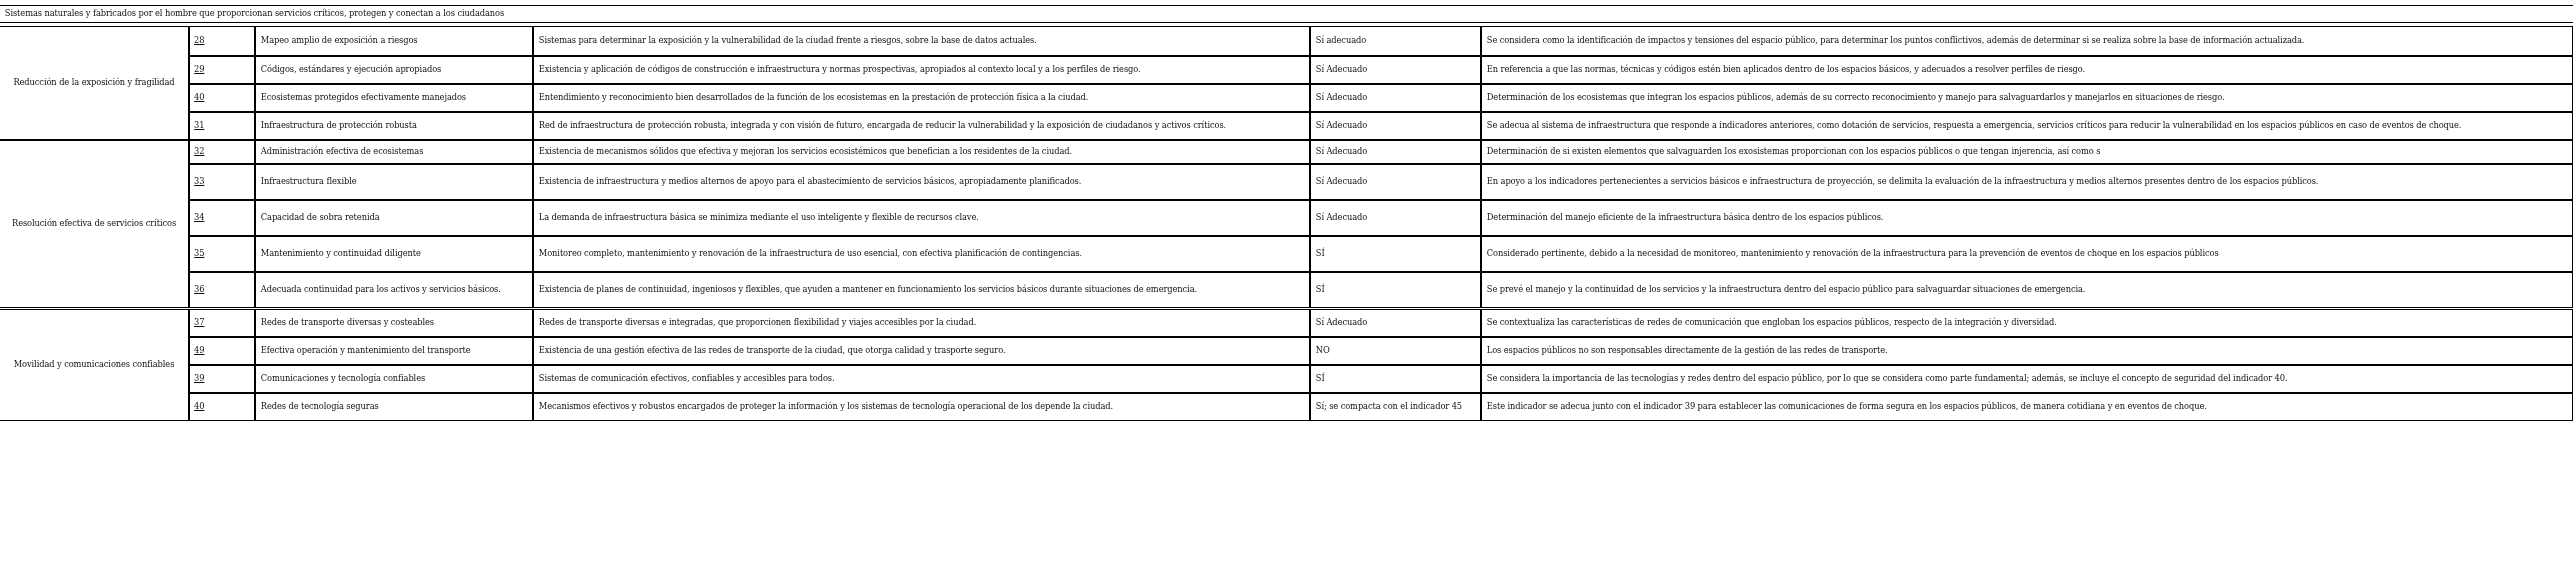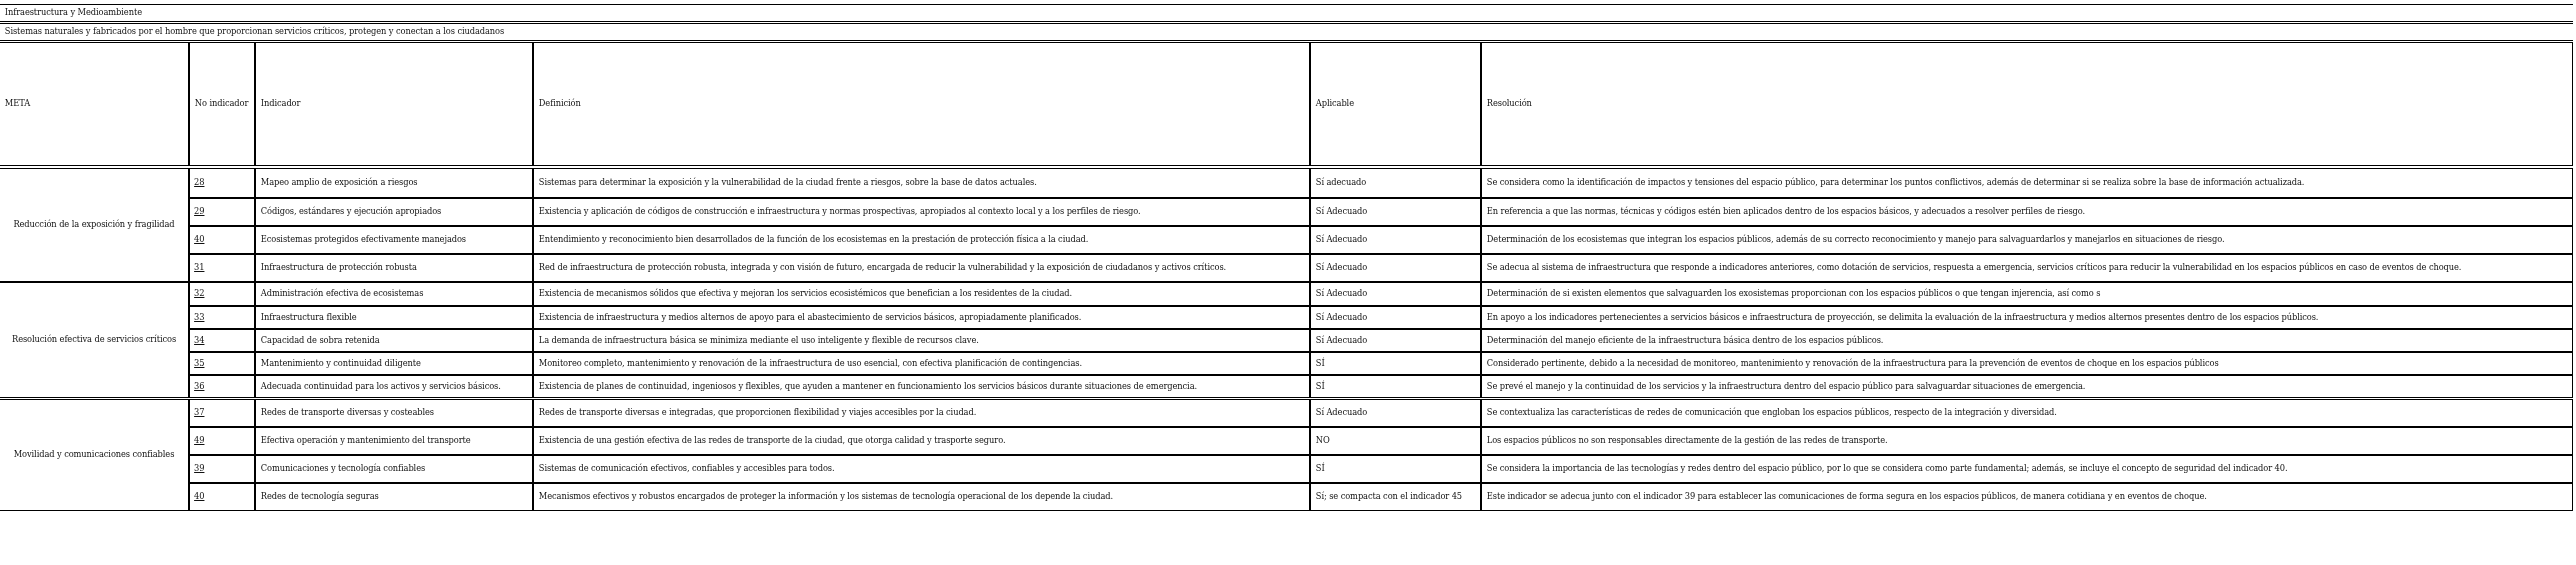--- a/index.html
+++ b/index.html
@@ -45,167 +45,140 @@
   td.num { padding-left: 4.1px; text-decoration: underline; }
   .c-meta { width: 189px; }
   .c-num { width: 66px; }
   .c-ind { width: 278px; }
   .c-def { width: 777px; }
   .c-apl { width: 171px; }
   .c-res { width: auto; }
   .h45 { height: 30px; }
   .h41 { height: 28px; }
   .h35 { height: 23.5px; }
-  .h31 { height: 23px; }
+  .h31 { height: 36px; }
 </style>
 </head>
 <body>
 
 <div class="wrap">
-  <table>
-    <tbody>
-        <tr class="hdr-title">
-          <td>Infraestructura y Medioambiente</td>
-        </tr>
-  </tbody>
-    </table>
   <div style="height:1.4px"></div>
   <table>
     <tbody>
         <tr class="hdr-sub">
           <td>Sistemas naturales y fabricados por el hombre que proporcionan servicios críticos, protegen y conectan a los ciudadanos</td>
         </tr>
   </tbody>
     </table>
   <div style="height:1.4px"></div>
+  <div style="height:1.4px"></div>
+
   <table>
     <colgroup>
       <col class="c-meta">
         <col class="c-num">
         <col class="c-ind">
         <col class="c-def">
         <col class="c-apl">
         <col class="c-res">
     </colgroup>
     <tbody>
-        <tr class="colhead">
-      <td>META</td>
-      <td>No indicador</td>
-      <td>Indicador</td>
-      <td>Definición</td>
-      <td>Aplicable</td>
-      <td>Resolución</td>
-    </tr>
-  </tbody>
-    </table>
-  <div style="height:1.4px"></div>
+        <tr class="row h45">
+      <td class="meta" rowspan="4">Reducción de la exposición y fragilidad</td>
+      <td class="num">28</td>
+      <td>Mapeo amplio de exposición a riesgos</td>
+      <td>Sistemas para determinar la exposición y la vulnerabilidad de la ciudad frente a riesgos, sobre la base de datos actuales.</td>
+      <td>Sí adecuado</td>
+      <td>Se considera como la identificación de impactos y tensiones del espacio público, para determinar los puntos conflictivos, además de determinar si se realiza sobre la base de información actualizada.</td>
+    </tr>
+    <tr class="row h41">
+      <td class="num">29</td>
+      <td>Códigos, estándares y ejecución apropiados</td>
+      <td>Existencia y aplicación de códigos de construcción e infraestructura y normas prospectivas, apropiados al contexto local y a los perfiles de riesgo.</td>
+      <td>Sí Adecuado</td>
+      <td>En referencia a que las normas, técnicas y códigos estén bien aplicados dentro de los espacios básicos, y adecuados a resolver perfiles de riesgo.</td>
+    </tr>
+    <tr class="row h41">
+      <td class="num">40</td>
+      <td>Ecosistemas protegidos efectivamente manejados</td>
+      <td>Entendimiento y reconocimiento bien desarrollados de la función de los ecosistemas en la prestación de protección física a la ciudad.</td>
+      <td>Sí Adecuado</td>
+      <td>Determinación de los ecosistemas que integran los espacios públicos, además de su correcto reconocimiento y manejo para salvaguardarlos y manejarlos en situaciones de riesgo.</td>
+    </tr>
+    <tr class="row h41">
+      <td class="num">31</td>
+      <td>Infraestructura de protección robusta</td>
+      <td>Red de infraestructura de protección robusta, integrada y con visión de futuro, encargada de reducir la vulnerabilidad y la exposición de ciudadanos y activos críticos.</td>
+      <td>Sí Adecuado</td>
+      <td>Se adecua al sistema de infraestructura que responde a indicadores anteriores, como dotación de servicios, respuesta a emergencia, servicios críticos para reducir la vulnerabilidad en los espacios públicos en caso de eventos de choque.</td>
+    </tr>
+  </tbody>
+    </table>
+  <div style="height:0.7px"></div>
 
   <table>
     <colgroup>
       <col class="c-meta">
         <col class="c-num">
         <col class="c-ind">
         <col class="c-def">
         <col class="c-apl">
         <col class="c-res">
     </colgroup>
     <tbody>
-        <tr class="row h45">
-      <td class="meta" rowspan="4">Reducción de la exposición y fragilidad</td>
-      <td class="num">28</td>
-      <td>Mapeo amplio de exposición a riesgos</td>
-      <td>Sistemas para determinar la exposición y la vulnerabilidad de la ciudad frente a riesgos, sobre la base de datos actuales.</td>
-      <td>Sí adecuado</td>
-      <td>Se considera como la identificación de impactos y tensiones del espacio público, para determinar los puntos conflictivos, además de determinar si se realiza sobre la base de información actualizada.</td>
-    </tr>
-    <tr class="row h41">
-      <td class="num">29</td>
-      <td>Códigos, estándares y ejecución apropiados</td>
-      <td>Existencia y aplicación de códigos de construcción e infraestructura y normas prospectivas, apropiados al contexto local y a los perfiles de riesgo.</td>
-      <td>Sí Adecuado</td>
-      <td>En referencia a que las normas, técnicas y códigos estén bien aplicados dentro de los espacios básicos, y adecuados a resolver perfiles de riesgo.</td>
-    </tr>
-    <tr class="row h41">
-      <td class="num">40</td>
-      <td>Ecosistemas protegidos efectivamente manejados</td>
-      <td>Entendimiento y reconocimiento bien desarrollados de la función de los ecosistemas en la prestación de protección física a la ciudad.</td>
-      <td>Sí Adecuado</td>
-      <td>Determinación de los ecosistemas que integran los espacios públicos, además de su correcto reconocimiento y manejo para salvaguardarlos y manejarlos en situaciones de riesgo.</td>
-    </tr>
-    <tr class="row h41">
-      <td class="num">31</td>
-      <td>Infraestructura de protección robusta</td>
-      <td>Red de infraestructura de protección robusta, integrada y con visión de futuro, encargada de reducir la vulnerabilidad y la exposición de ciudadanos y activos críticos.</td>
-      <td>Sí Adecuado</td>
-      <td>Se adecua al sistema de infraestructura que responde a indicadores anteriores, como dotación de servicios, respuesta a emergencia, servicios críticos para reducir la vulnerabilidad en los espacios públicos en caso de eventos de choque.</td>
+        <tr class="row h35">
+      <td class="meta" rowspan="5">Resolución efectiva de servicios críticos</td>
+      <td class="num">32</td>
+      <td>Administración efectiva de ecosistemas</td>
+      <td>Existencia de mecanismos sólidos que efectiva y mejoran los servicios ecosistémicos que benefician a los residentes de la ciudad.</td>
+      <td>Sí Adecuado</td>
+      <td>Determinación de si existen elementos que salvaguarden los exosistemas proporcionan con los espacios públicos o que tengan injerencia, así como s</td>
+    </tr>
+    <tr class="row h31">
+      <td class="num">33</td>
+      <td>Infraestructura flexible</td>
+      <td>Existencia de infraestructura y medios alternos de apoyo para el abastecimiento de servicios básicos, apropiadamente planificados.</td>
+      <td>Sí Adecuado</td>
+      <td>En apoyo a los indicadores pertenecientes a servicios básicos e infraestructura de proyección, se delimita la evaluación de la infraestructura y medios alternos presentes dentro de los espacios públicos.</td>
+    </tr>
+    <tr class="row h31">
+      <td class="num">34</td>
+      <td>Capacidad de sobra retenida</td>
+      <td>La demanda de infraestructura básica se minimiza mediante el uso inteligente y flexible de recursos clave.</td>
+      <td>Sí Adecuado</td>
+      <td>Determinación del manejo eficiente de la infraestructura básica dentro de los espacios públicos.</td>
+    </tr>
+    <tr class="row h31">
+      <td class="num">35</td>
+      <td>Mantenimiento y continuidad diligente</td>
+      <td>Monitoreo completo, mantenimiento y renovación de la infraestructura de uso esencial, con efectiva planificación de contingencias.</td>
+      <td>SÍ</td>
+      <td>Considerado pertinente, debido a la necesidad de monitoreo, mantenimiento y renovación de la infraestructura para la prevención de eventos de choque en los espacios públicos</td>
+    </tr>
+    <tr class="row h31">
+      <td class="num">36</td>
+      <td>Adecuada continuidad para los activos y servicios básicos.</td>
+      <td>Existencia de planes de continuidad, ingeniosos y flexibles, que ayuden a mantener en funcionamiento los servicios básicos durante situaciones de emergencia.</td>
+      <td>SÍ</td>
+      <td>Se prevé el manejo y la continuidad de los servicios y la infraestructura dentro del espacio público para salvaguardar situaciones de emergencia.</td>
     </tr>
   </tbody>
     </table>
   <div style="height:0.7px"></div>
 
   <table>
     <colgroup>
       <col class="c-meta">
         <col class="c-num">
         <col class="c-ind">
         <col class="c-def">
         <col class="c-apl">
         <col class="c-res">
     </colgroup>
     <tbody>
-        <tr class="row h35">
-      <td class="meta" rowspan="5">Resolución efectiva de servicios críticos</td>
-      <td class="num">32</td>
-      <td>Administración efectiva de ecosistemas</td>
-      <td>Existencia de mecanismos sólidos que efectiva y mejoran los servicios ecosistémicos que benefician a los residentes de la ciudad.</td>
-      <td>Sí Adecuado</td>
-      <td>Determinación de si existen elementos que salvaguarden los exosistemas proporcionan con los espacios públicos o que tengan injerencia, así como s</td>
-    </tr>
-    <tr class="row h31">
-      <td class="num">33</td>
-      <td>Infraestructura flexible</td>
-      <td>Existencia de infraestructura y medios alternos de apoyo para el abastecimiento de servicios básicos, apropiadamente planificados.</td>
-      <td>Sí Adecuado</td>
-      <td>En apoyo a los indicadores pertenecientes a servicios básicos e infraestructura de proyección, se delimita la evaluación de la infraestructura y medios alternos presentes dentro de los espacios públicos.</td>
-    </tr>
-    <tr class="row h31">
-      <td class="num">34</td>
-      <td>Capacidad de sobra retenida</td>
-      <td>La demanda de infraestructura básica se minimiza mediante el uso inteligente y flexible de recursos clave.</td>
-      <td>Sí Adecuado</td>
-      <td>Determinación del manejo eficiente de la infraestructura básica dentro de los espacios públicos.</td>
-    </tr>
-    <tr class="row h31">
-      <td class="num">35</td>
-      <td>Mantenimiento y continuidad diligente</td>
-      <td>Monitoreo completo, mantenimiento y renovación de la infraestructura de uso esencial, con efectiva planificación de contingencias.</td>
-      <td>SÍ</td>
-      <td>Considerado pertinente, debido a la necesidad de monitoreo, mantenimiento y renovación de la infraestructura para la prevención de eventos de choque en los espacios públicos</td>
-    </tr>
-    <tr class="row h31">
-      <td class="num">36</td>
-      <td>Adecuada continuidad para los activos y servicios básicos.</td>
-      <td>Existencia de planes de continuidad, ingeniosos y flexibles, que ayuden a mantener en funcionamiento los servicios básicos durante situaciones de emergencia.</td>
-      <td>SÍ</td>
-      <td>Se prevé el manejo y la continuidad de los servicios y la infraestructura dentro del espacio público para salvaguardar situaciones de emergencia.</td>
-    </tr>
-  </tbody>
-    </table>
-  <div style="height:0.7px"></div>
-
-  <table>
-    <colgroup>
-      <col class="c-meta">
-        <col class="c-num">
-        <col class="c-ind">
-        <col class="c-def">
-        <col class="c-apl">
-        <col class="c-res">
-    </colgroup>
-    <tbody>
         <tr class="row h41">
       <td class="meta" rowspan="4">Movilidad y comunicaciones confiables</td>
       <td class="num">37</td>
       <td>Redes de transporte diversas y costeables</td>
       <td>Redes de transporte diversas e integradas, que proporcionen flexibilidad y viajes accesibles por la ciudad.</td>
       <td>Sí Adecuado</td>
       <td>Se contextualiza las características de redes de comunicación que engloban los espacios públicos, respecto de la integración y diversidad.</td>
     </tr>
     <tr class="row h41">
       <td class="num">49</td>

